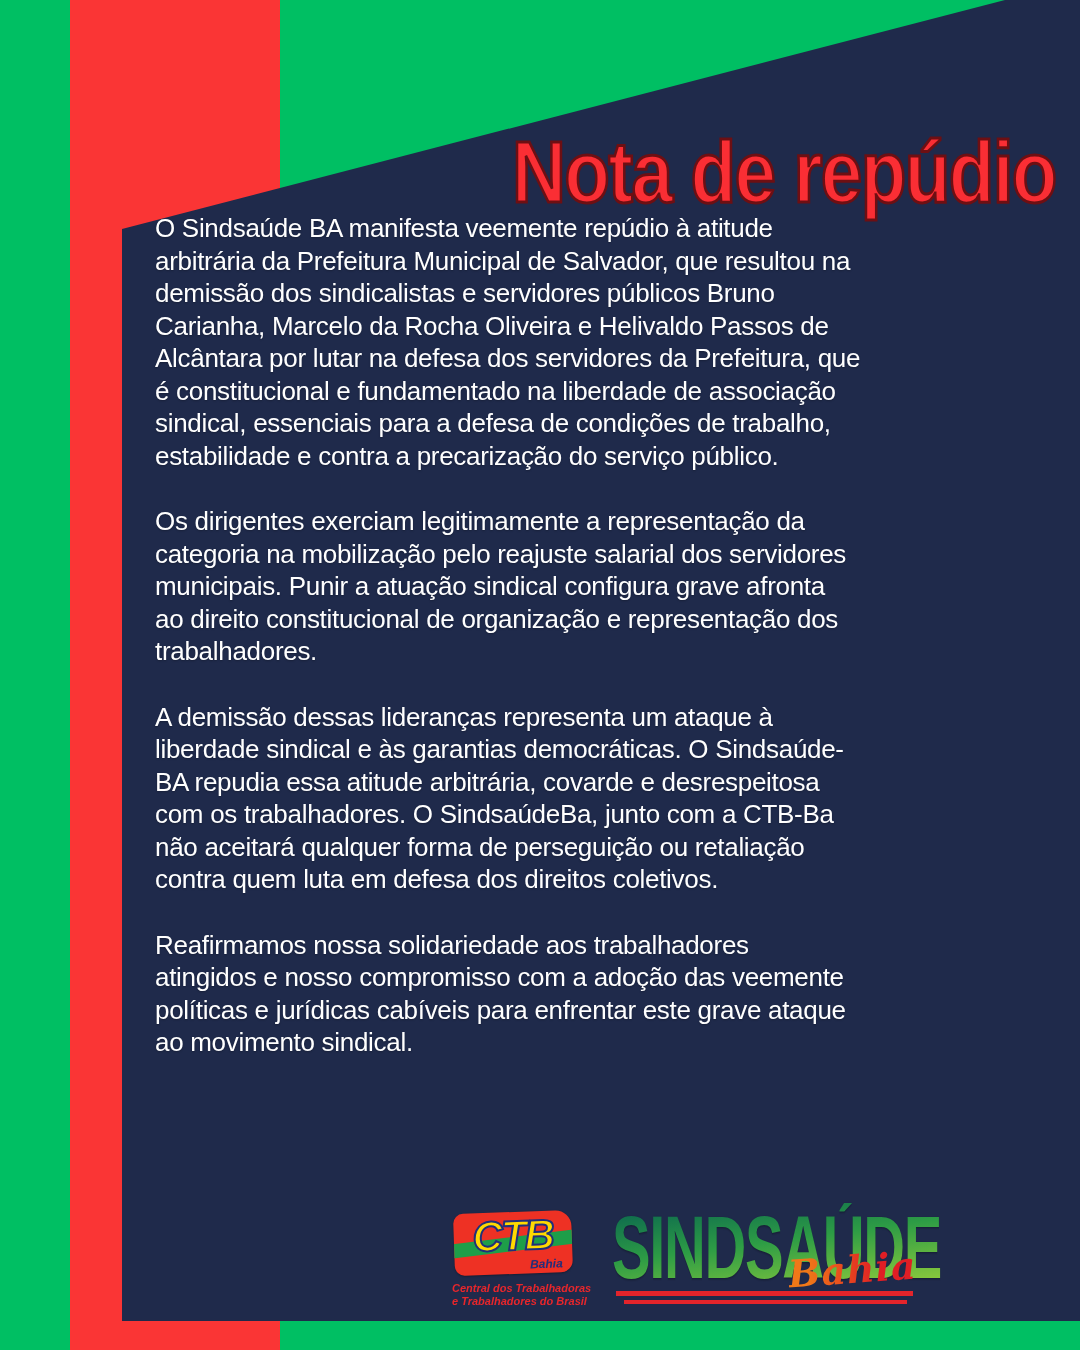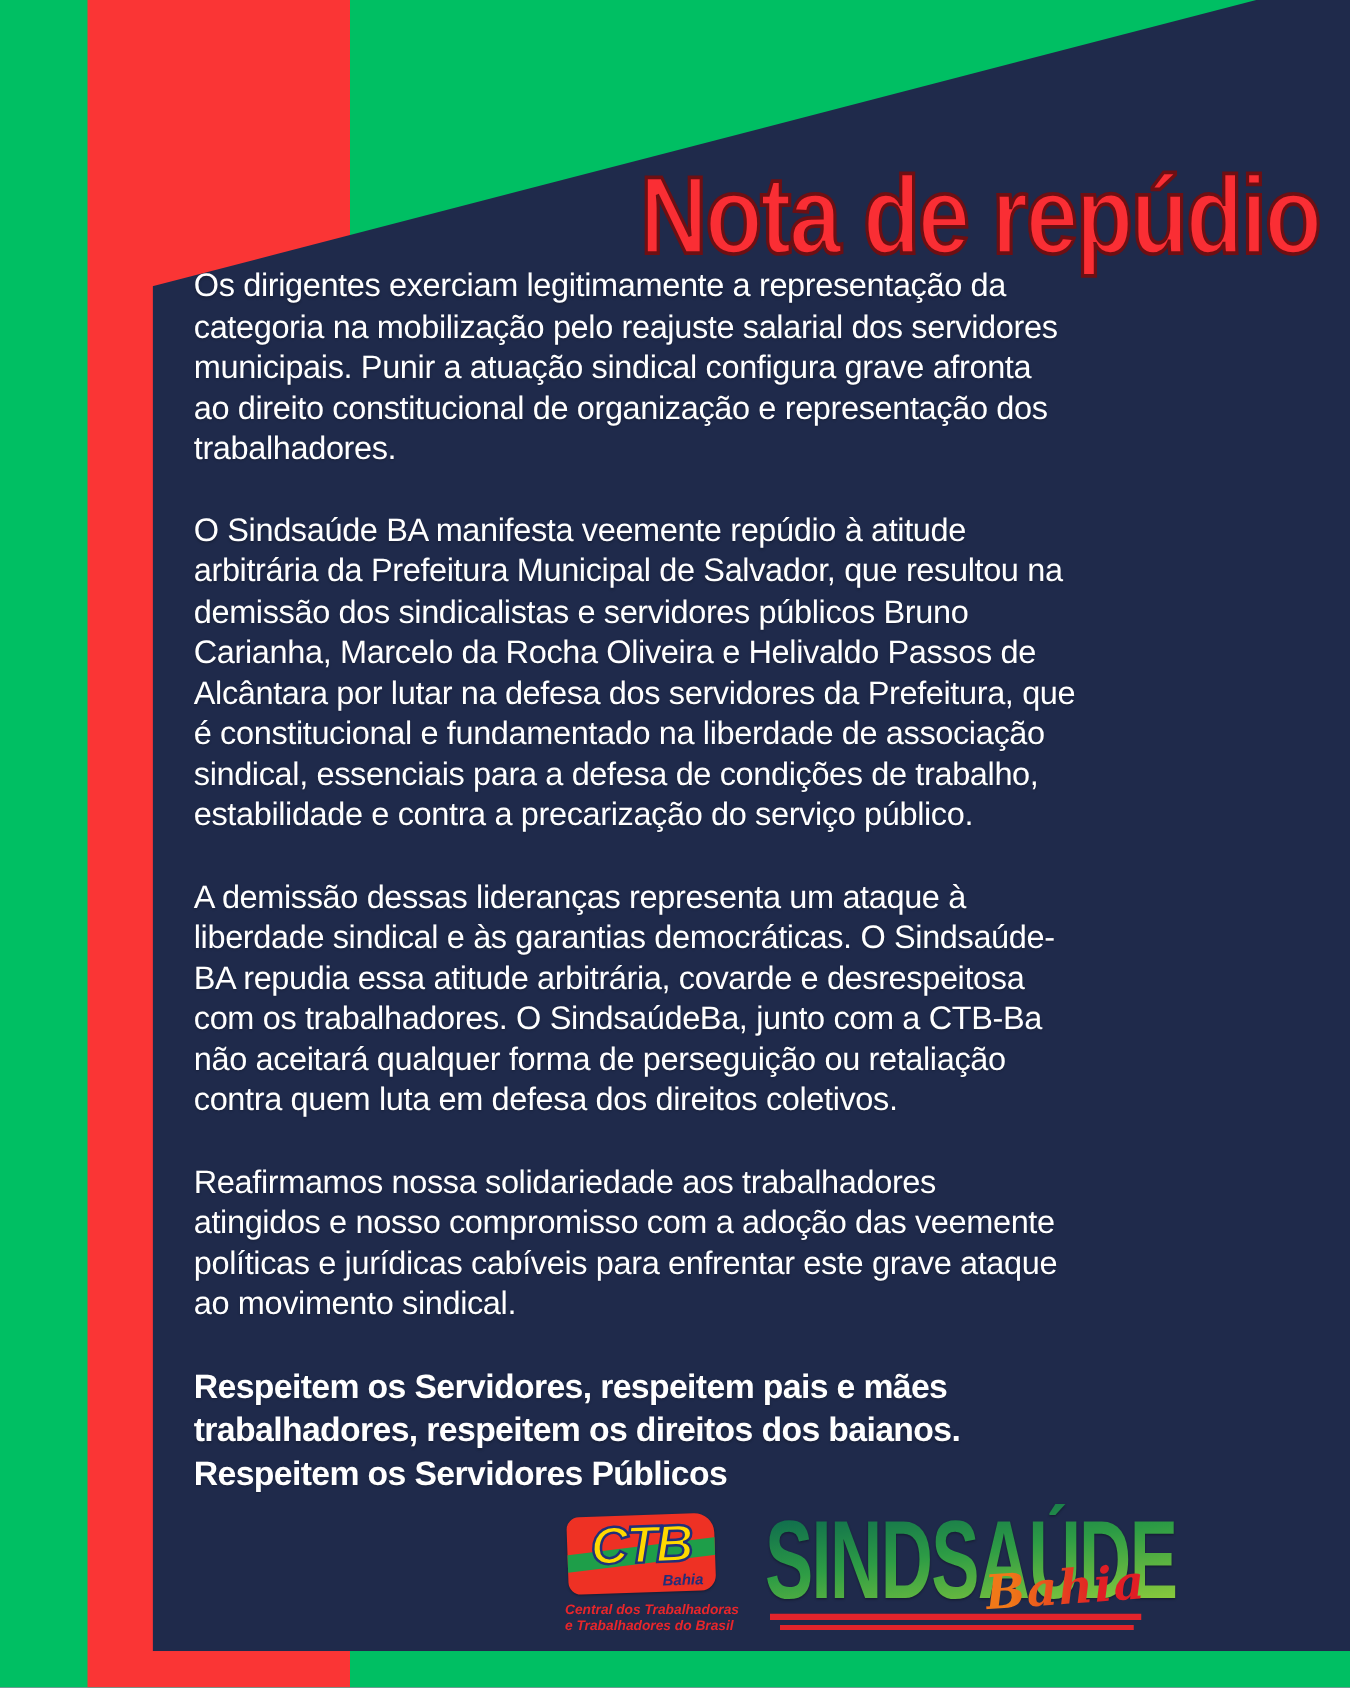--- a/index.html
+++ b/index.html
@@ -104,46 +104,43 @@
 
 <div class="canvas">
 
   <div class="red-stripe"></div>
 
   <div class="navy-panel">
 
     <h1 class="title">Nota de repúdio</h1>
 
     <div class="body-text">
-      <p>Os dirigentes exerciam legitimamente a representação da
-categoria na mobilização pelo reajuste salarial dos servidores
-municipais. Punir a atuação sindical configura grave afronta
-ao direito constitucional de organização e representação dos
-trabalhadores.</p>
       <p>O Sindsaúde BA manifesta veemente repúdio à atitude
 arbitrária da Prefeitura Municipal de Salvador, que resultou na
 demissão dos sindicalistas e servidores públicos Bruno
 Carianha, Marcelo da Rocha Oliveira e Helivaldo Passos de
 Alcântara por lutar na defesa dos servidores da Prefeitura, que
 é constitucional e fundamentado na liberdade de associação
 sindical, essenciais para a defesa de condições de trabalho,
 estabilidade e contra a precarização do serviço público.</p>
+      <p>Os dirigentes exerciam legitimamente a representação da
+categoria na mobilização pelo reajuste salarial dos servidores
+municipais. Punir a atuação sindical configura grave afronta
+ao direito constitucional de organização e representação dos
+trabalhadores.</p>
       <p>A demissão dessas lideranças representa um ataque à
 liberdade sindical e às garantias democráticas. O Sindsaúde-
 BA repudia essa atitude arbitrária, covarde e desrespeitosa
 com os trabalhadores. O SindsaúdeBa, junto com a CTB-Ba
 não aceitará qualquer forma de perseguição ou retaliação
 contra quem luta em defesa dos direitos coletivos.</p>
       <p>Reafirmamos nossa solidariedade aos trabalhadores
 atingidos e nosso compromisso com a adoção das veemente
 políticas e jurídicas cabíveis para enfrentar este grave ataque
 ao movimento sindical.</p>
-      <p class="bold-closing">Respeitem os Servidores, respeitem pais e mães
-trabalhadores, respeitem os direitos dos baianos.
-Respeitem os Servidores Públicos</p>
     </div>
 
     <div class="ctb-logo">
       <div class="ctb-flag">
         <div class="ctb-band"></div>
         <div class="ctb-acronym">CTB</div>
         <div class="ctb-region">Bahia</div>
       </div>
       <div class="ctb-caption">
         <div>Central dos Trabalhadoras</div>

